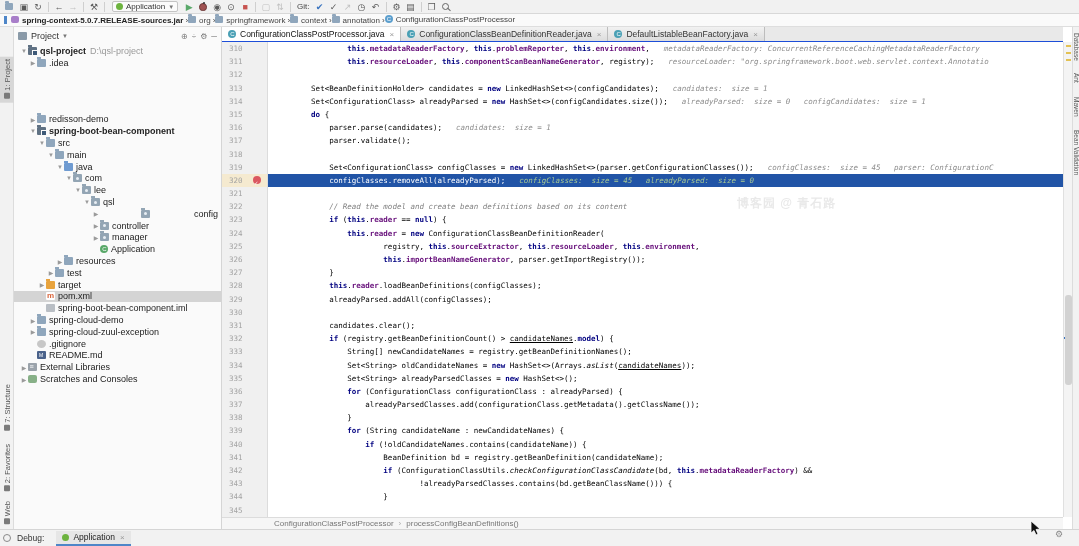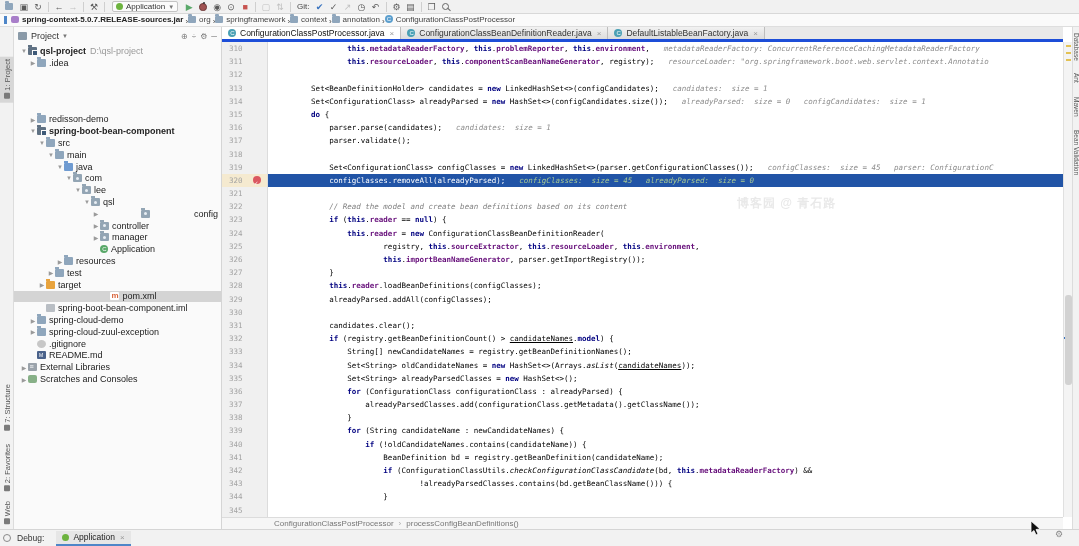--- a/index.html
+++ b/index.html
@@ -20,21 +20,21 @@
   .gitlabel{font-size:8px;color:#444;margin:0 3px;}
   .green{color:#59A869;} .red{color:#C75450;} .blue{color:#3b74bf;} .gray{color:#c0c0c0;}
   .bugico{width:8px;height:8px;border-radius:50% 50% 45% 45%;background:#a05252;border:1px solid #6d3a3a;position:relative;}
   .bugico::before{content:"";position:absolute;left:3px;top:-2px;width:2px;height:2px;background:#333;border-radius:50%;}
   .lens{width:7px;height:7px;border:1.2px solid #666;border-radius:50%;position:relative;display:inline-block;}
   .lens::after{content:"";position:absolute;width:4px;height:1.2px;background:#666;transform:rotate(45deg);right:-3px;bottom:-1px;}
 
   
   .pathbar{position:absolute;top:14px;left:0;width:1079px;height:13px;background:#fafafa;border-bottom:1px solid #dedede;display:flex;align-items:center;padding-left:4px;font-size:8px;color:#444;}
   .pathbar .pin{width:3px;height:8px;background:#4e86c8;margin-right:4px;}
-  .crumb{display:inline-flex;align-items:center;margin-right:2px;}
+  .crumb{display:inline-flex;margin-right:2px;}
   .crumb.bold .lbl{font-weight:bold;color:#222;}
   .cico{display:inline-block;width:8px;height:7px;border-radius:1px;margin-right:3px;position:relative;}
   .cico.ic-folder{background:#8fa6bc;} .cico.ic-folder::before{content:"";position:absolute;top:-2px;left:0;width:4px;height:2px;background:inherit;border-radius:1px 1px 0 0;}
   .cico.ic-jar{background:#a87ec9;border-radius:2px;}
   .cico.ic-class{background:#5c9fce;border-radius:50%;width:8px;height:8px;}
   .cico.ic-class::after{content:"C";position:absolute;left:2px;top:0px;font-size:6px;color:#fff;line-height:8px;}
 
   
   .lstripe{position:absolute;top:27px;left:0;width:14px;height:502px;background:#f2f2f2;border-right:1px solid #dcdcdc;}
   .lsitem{position:absolute;left:0;width:14px;writing-mode:vertical-rl;transform:rotate(180deg);font-size:7.5px;color:#555;display:flex;align-items:center;justify-content:center;padding:2px 0;cursor:default;}
@@ -63,21 +63,21 @@
   .tico.ic-class{background:#59a869;border-radius:50%;width:8px;height:8px;} .tico.ic-class::after{content:"C";position:absolute;left:2.2px;top:0;font-size:6px;color:#fff;line-height:8px;}
   .tico.ic-maven{background:#fff;} .tico.ic-maven::after{content:"m";position:absolute;left:1px;top:-1px;font-size:8px;font-weight:bold;color:#d8643c;}
   .tico.ic-iml{background:#b9bec4;}
   .tico.ic-git{background:#c7c7c7;border-radius:50%;}
   .tico.ic-md{background:#49618a;} .tico.ic-md::after{content:"M";position:absolute;left:2px;top:0.5px;font-size:5px;color:#fff;}
   .tico.ic-lib{background:#9aa2aa;} .tico.ic-lib::after{content:"≡";position:absolute;left:1.5px;top:-0.5px;font-size:7px;color:#fff;}
   .tico.ic-scratch{background:#87b087;border-radius:2px;}
 
   
   .editor{position:absolute;top:27px;left:222px;width:841px;height:502px;background:#fff;}
-  .tabbar{height:15px;background:#e9e9e9;border-bottom:3px solid #1d4ed8;display:flex;align-items:stretch;}
+  .tabbar{height:15px;background:#e9e9e9;border-bottom:1px solid #1d4ed8;display:flex;align-items:stretch;}
   .etab{display:inline-flex;align-items:center;padding:0 6px;font-size:8.5px;color:#333;background:linear-gradient(#f2f2f2,#dcdcdc);border-right:1px solid #bdbdbd;cursor:default;}
   .etab.active{background:#ffffff;color:#111;}
   .etab .x{margin-left:5px;color:#999;font-size:8px;}
   .tabico{width:8px;height:8px;border-radius:50%;background:#4aa0b5;position:relative;margin-right:4px;flex:none;}
   .tabico::after{content:"C";position:absolute;left:2.2px;top:0;font-size:6px;color:#fff;line-height:8px;}
 
   .code-wrap{position:absolute;top:15px;left:0;width:841px;height:475px;overflow:hidden;background:#fff;}
   .gutter{position:absolute;top:0;left:0;width:46px;height:100%;background:#f0f0f0;border-right:1px solid #dcdcdc;}
   .g-row{height:13.2px;line-height:13.2px;position:relative;font-family:"DejaVu Sans Mono",monospace;font-size:7.5px;color:#a3a3a3;padding-left:7px;}
   .g-row.g-exec{background:#f5ead0;}
@@ -303,21 +303,21 @@
         <div class="trow" style="padding-left: 33px;">
           <span class="arrow">▶</span>
           <span class="tico ic-folder"></span>
           <span class="lbl">test</span>
         </div>
         <div class="trow" style="padding-left: 24px;">
           <span class="arrow">▶</span>
           <span class="tico ic-folder-ex"></span>
           <span class="lbl">target</span>
         </div>
-        <div class="trow sel" style="padding-left: 24px; justify-content: center;">
+        <div class="trow sel" style="padding-left: 24px;">
           <span class="arrow"></span>
           <span class="tico ic-maven"></span>
           <span class="lbl">pom.xml</span>
         </div>
         <div class="trow" style="padding-left: 24px;">
           <span class="arrow"></span>
           <span class="tico ic-iml"></span>
           <span class="lbl">spring-boot-bean-component.iml</span>
         </div>
         <div class="trow" style="padding-left: 15px;">

